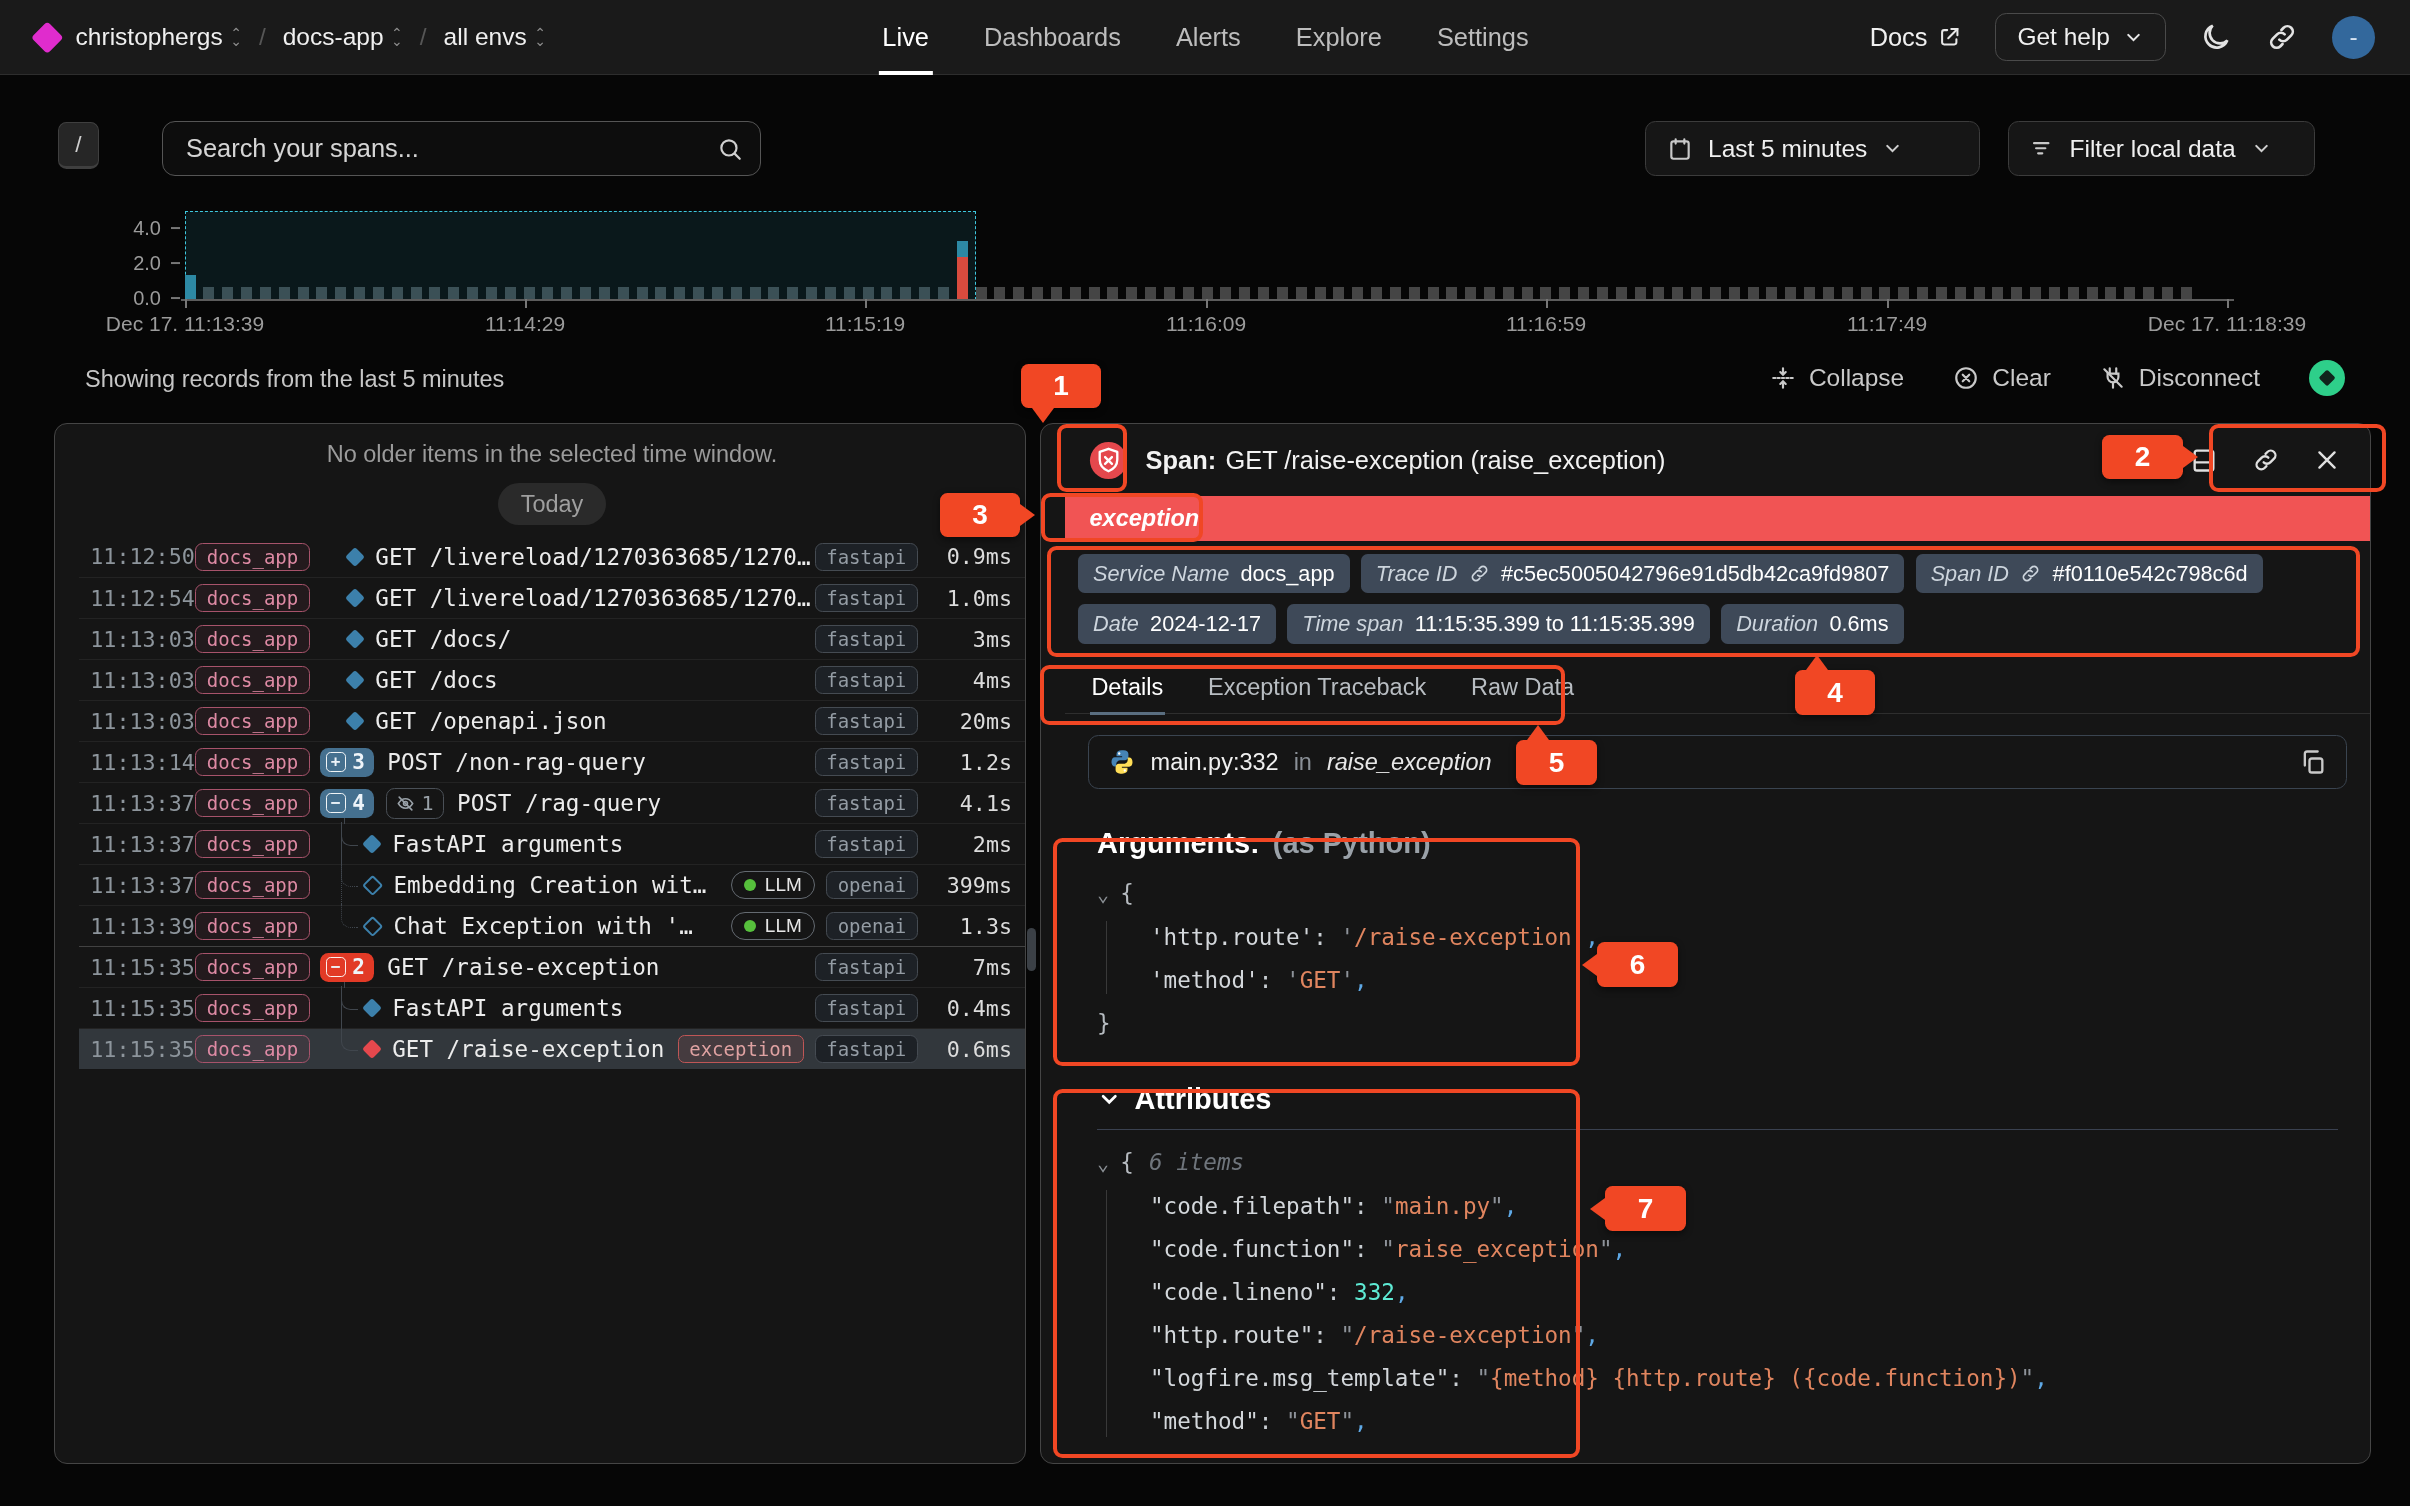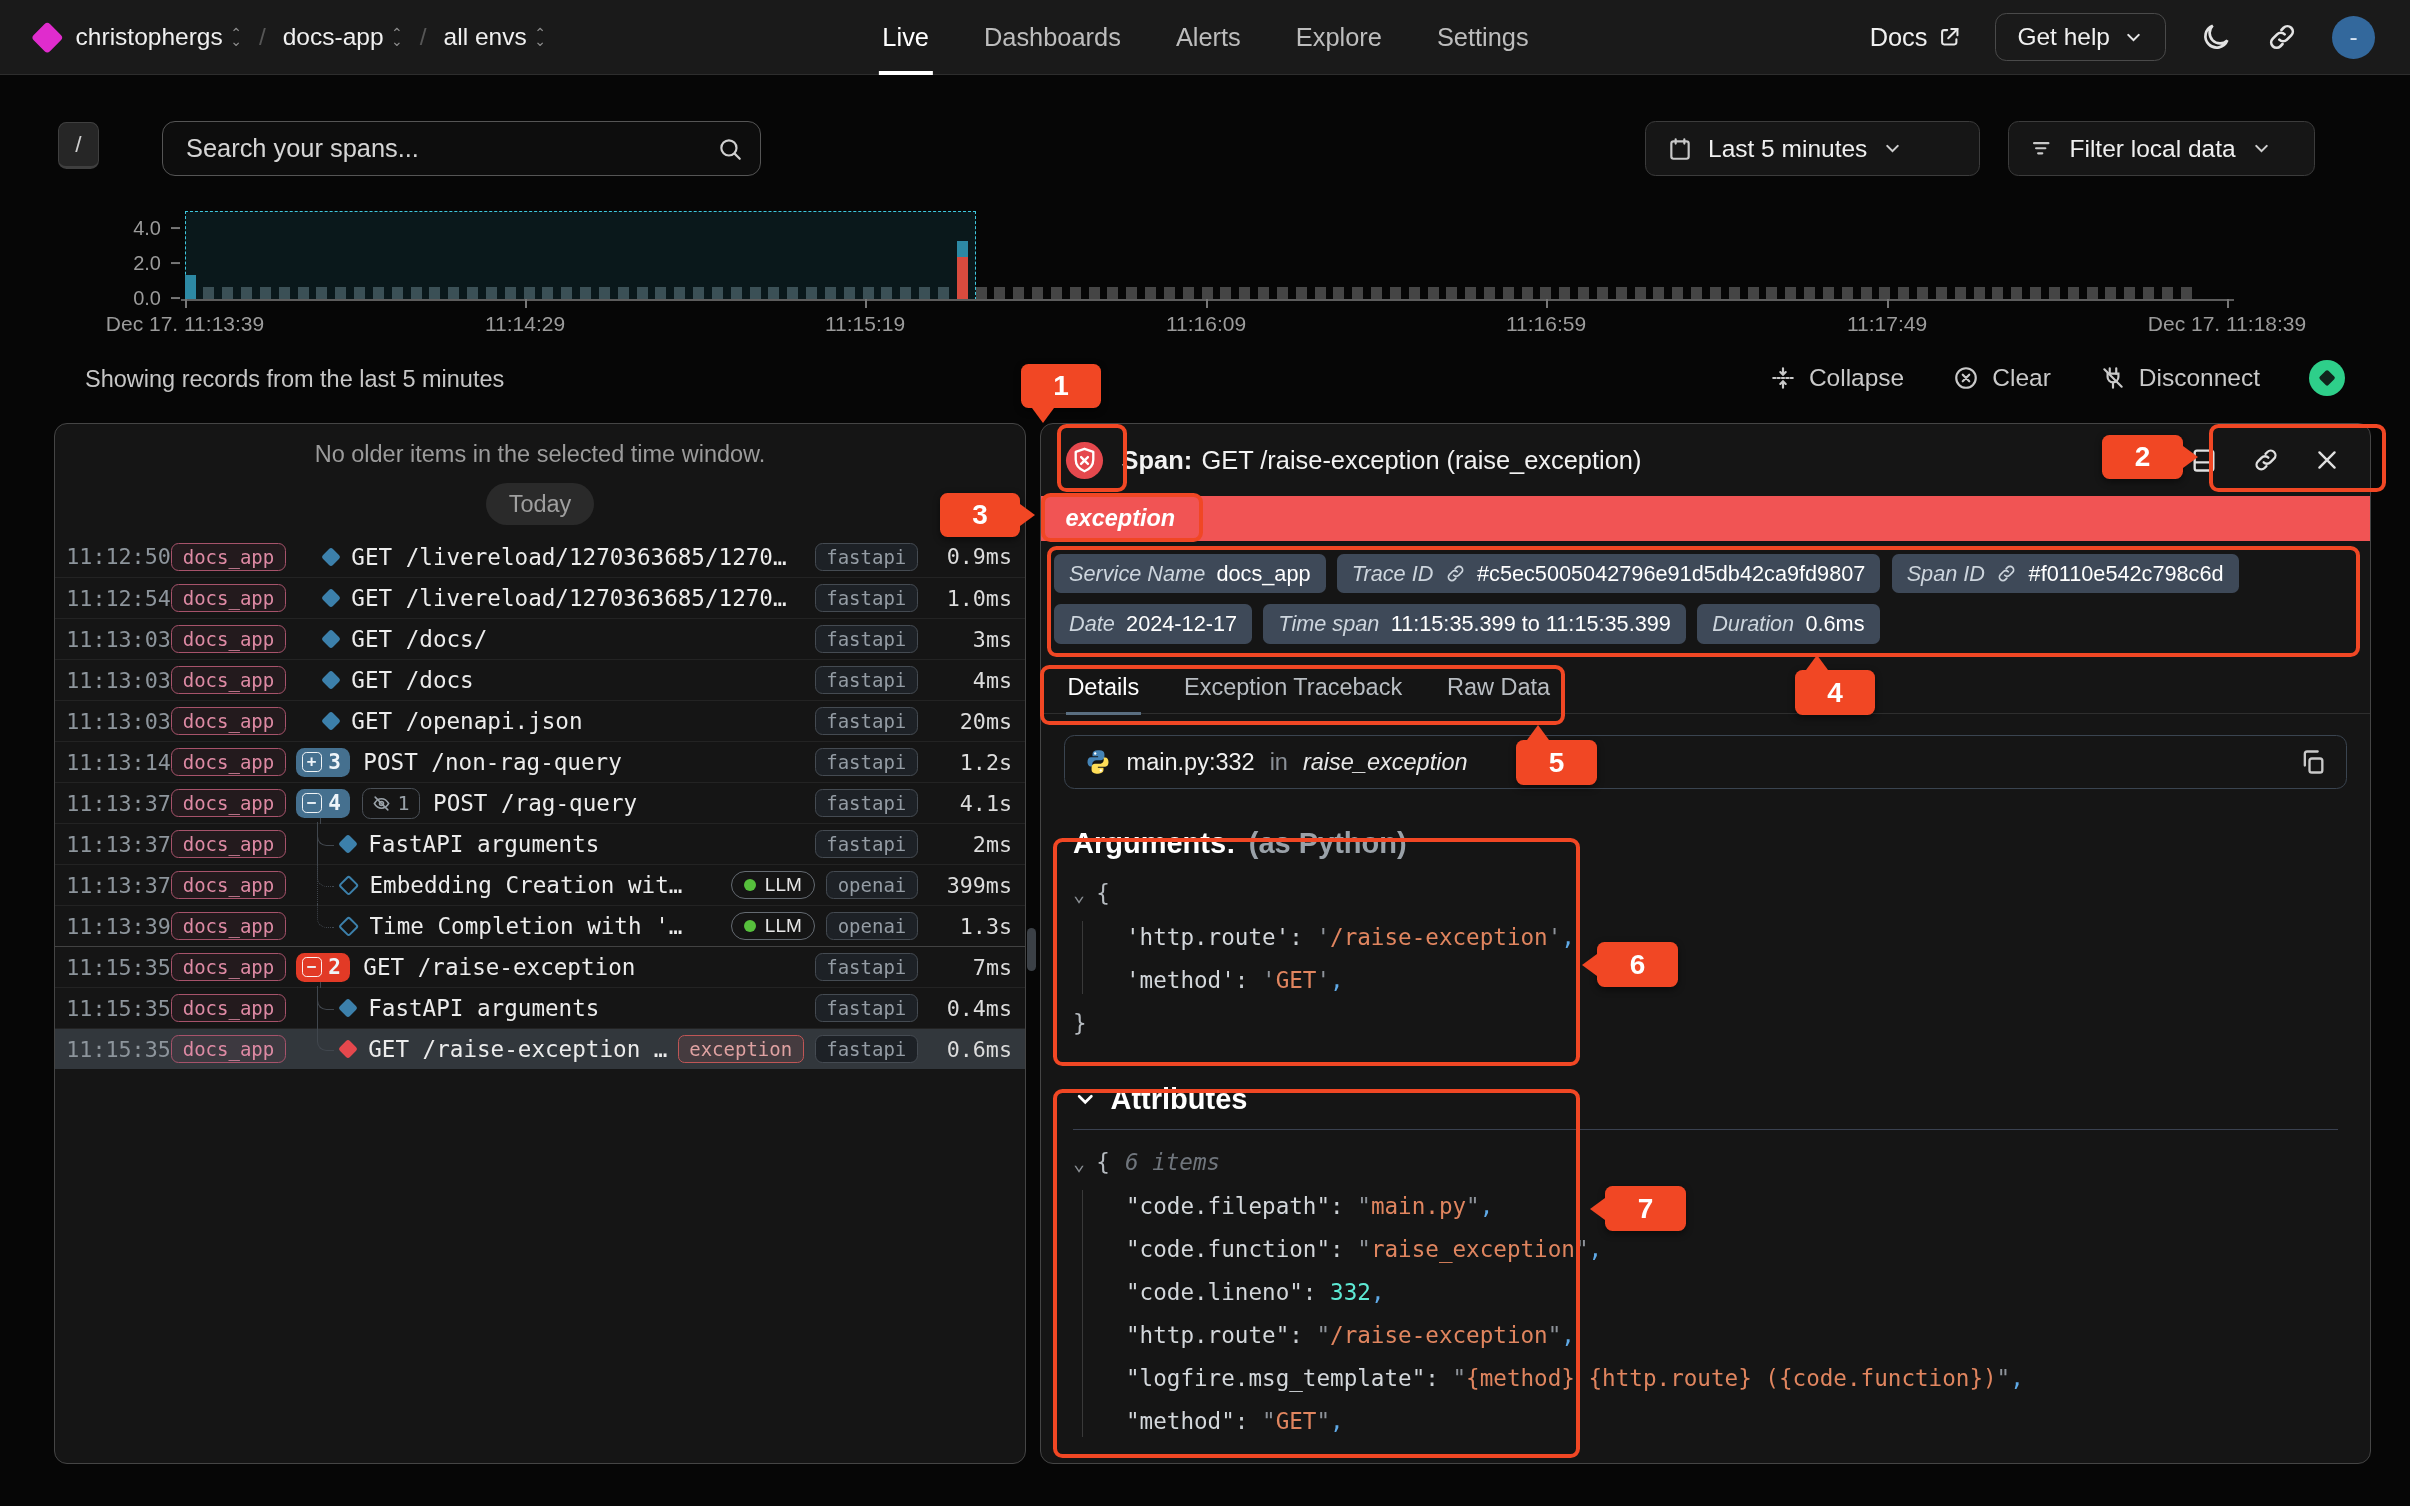--- a/index.html
+++ b/index.html
@@ -43,21 +43,21 @@
 
   
   .recbar{position:absolute;left:0;top:360px;width:2411px;height:41px;}
   .rectext{position:absolute;left:85px;top:5.6px;font-size:23.5px;color:#c6c6c6;}
   .recbtns{position:absolute;right:66px;top:0;display:flex;align-items:center;gap:49px;}
   .recbtn{display:flex;align-items:center;gap:13px;font-size:24.5px;color:#c9c9c9;cursor:pointer;}
   .livedot{width:36px;height:36px;border-radius:50%;background:#2ecf8a;display:flex;align-items:center;justify-content:center;}
   .livedot i{width:12.2px;height:12.2px;background:#10241c;transform:rotate(45deg);border-radius:1.9px;}
 
   
-  .panel{position:absolute;background:#151515;border:1.9px solid #454545;border-radius:13px;box-sizing:border-box;}
+  .panel{position:absolute;background:#151515;border:1.9px solid #454545;border-radius:13px;box-sizing:border-box;padding-left:24px;}
   .lpanel{left:54px;top:423px;width:972px;height:1041px;overflow:hidden;}
   .rpanel{left:1040px;top:423px;width:1331px;height:1041px;overflow:hidden;}
   .grip{position:absolute;left:1027px;top:928px;width:9.4px;height:43px;border-radius:4.7px;background:#3b4046;}
 
   
   .notice{margin-top:17px;text-align:center;font-size:23.5px;color:#9b9b9b;}
   .todaywrap{display:flex;justify-content:center;margin-top:15px;margin-bottom:11.3px;}
   .today{background:#2a2a2a;border-radius:21px;padding:7.5px 22.6px;font-size:23.5px;color:#9f9f9f;cursor:pointer;}
   .row{height:41px;display:flex;align-items:center;padding-left:11.3px;border-top:0.9px solid #232323;box-sizing:border-box;cursor:pointer;}
   .row:first-child{border-top:none;}
@@ -582,21 +582,21 @@
         <div class="row">
           <span class="rtime">11:13:39</span>
           <span class="rsvc">
             <span class="pill svcpill">docs_app</span>
           </span>
           <span class="rmain">
             <span class="tree dotted">
               <i class="elb"></i>
             </span>
             <span class="dia outline" style="margin-left: 1.9px;"></span>
-            <span class="rname">Time Completion with '…</span>
+            <span class="rname">Chat Exception with '…</span>
           </span>
           <span class="rt">
             <span class="llmpill">
               <span class="llmdot"></span>
               <span>LLM</span>
             </span>
             <span class="pill tagpill">openai</span>
             <span class="dur">1.3s</span>
           </span>
         </div>

